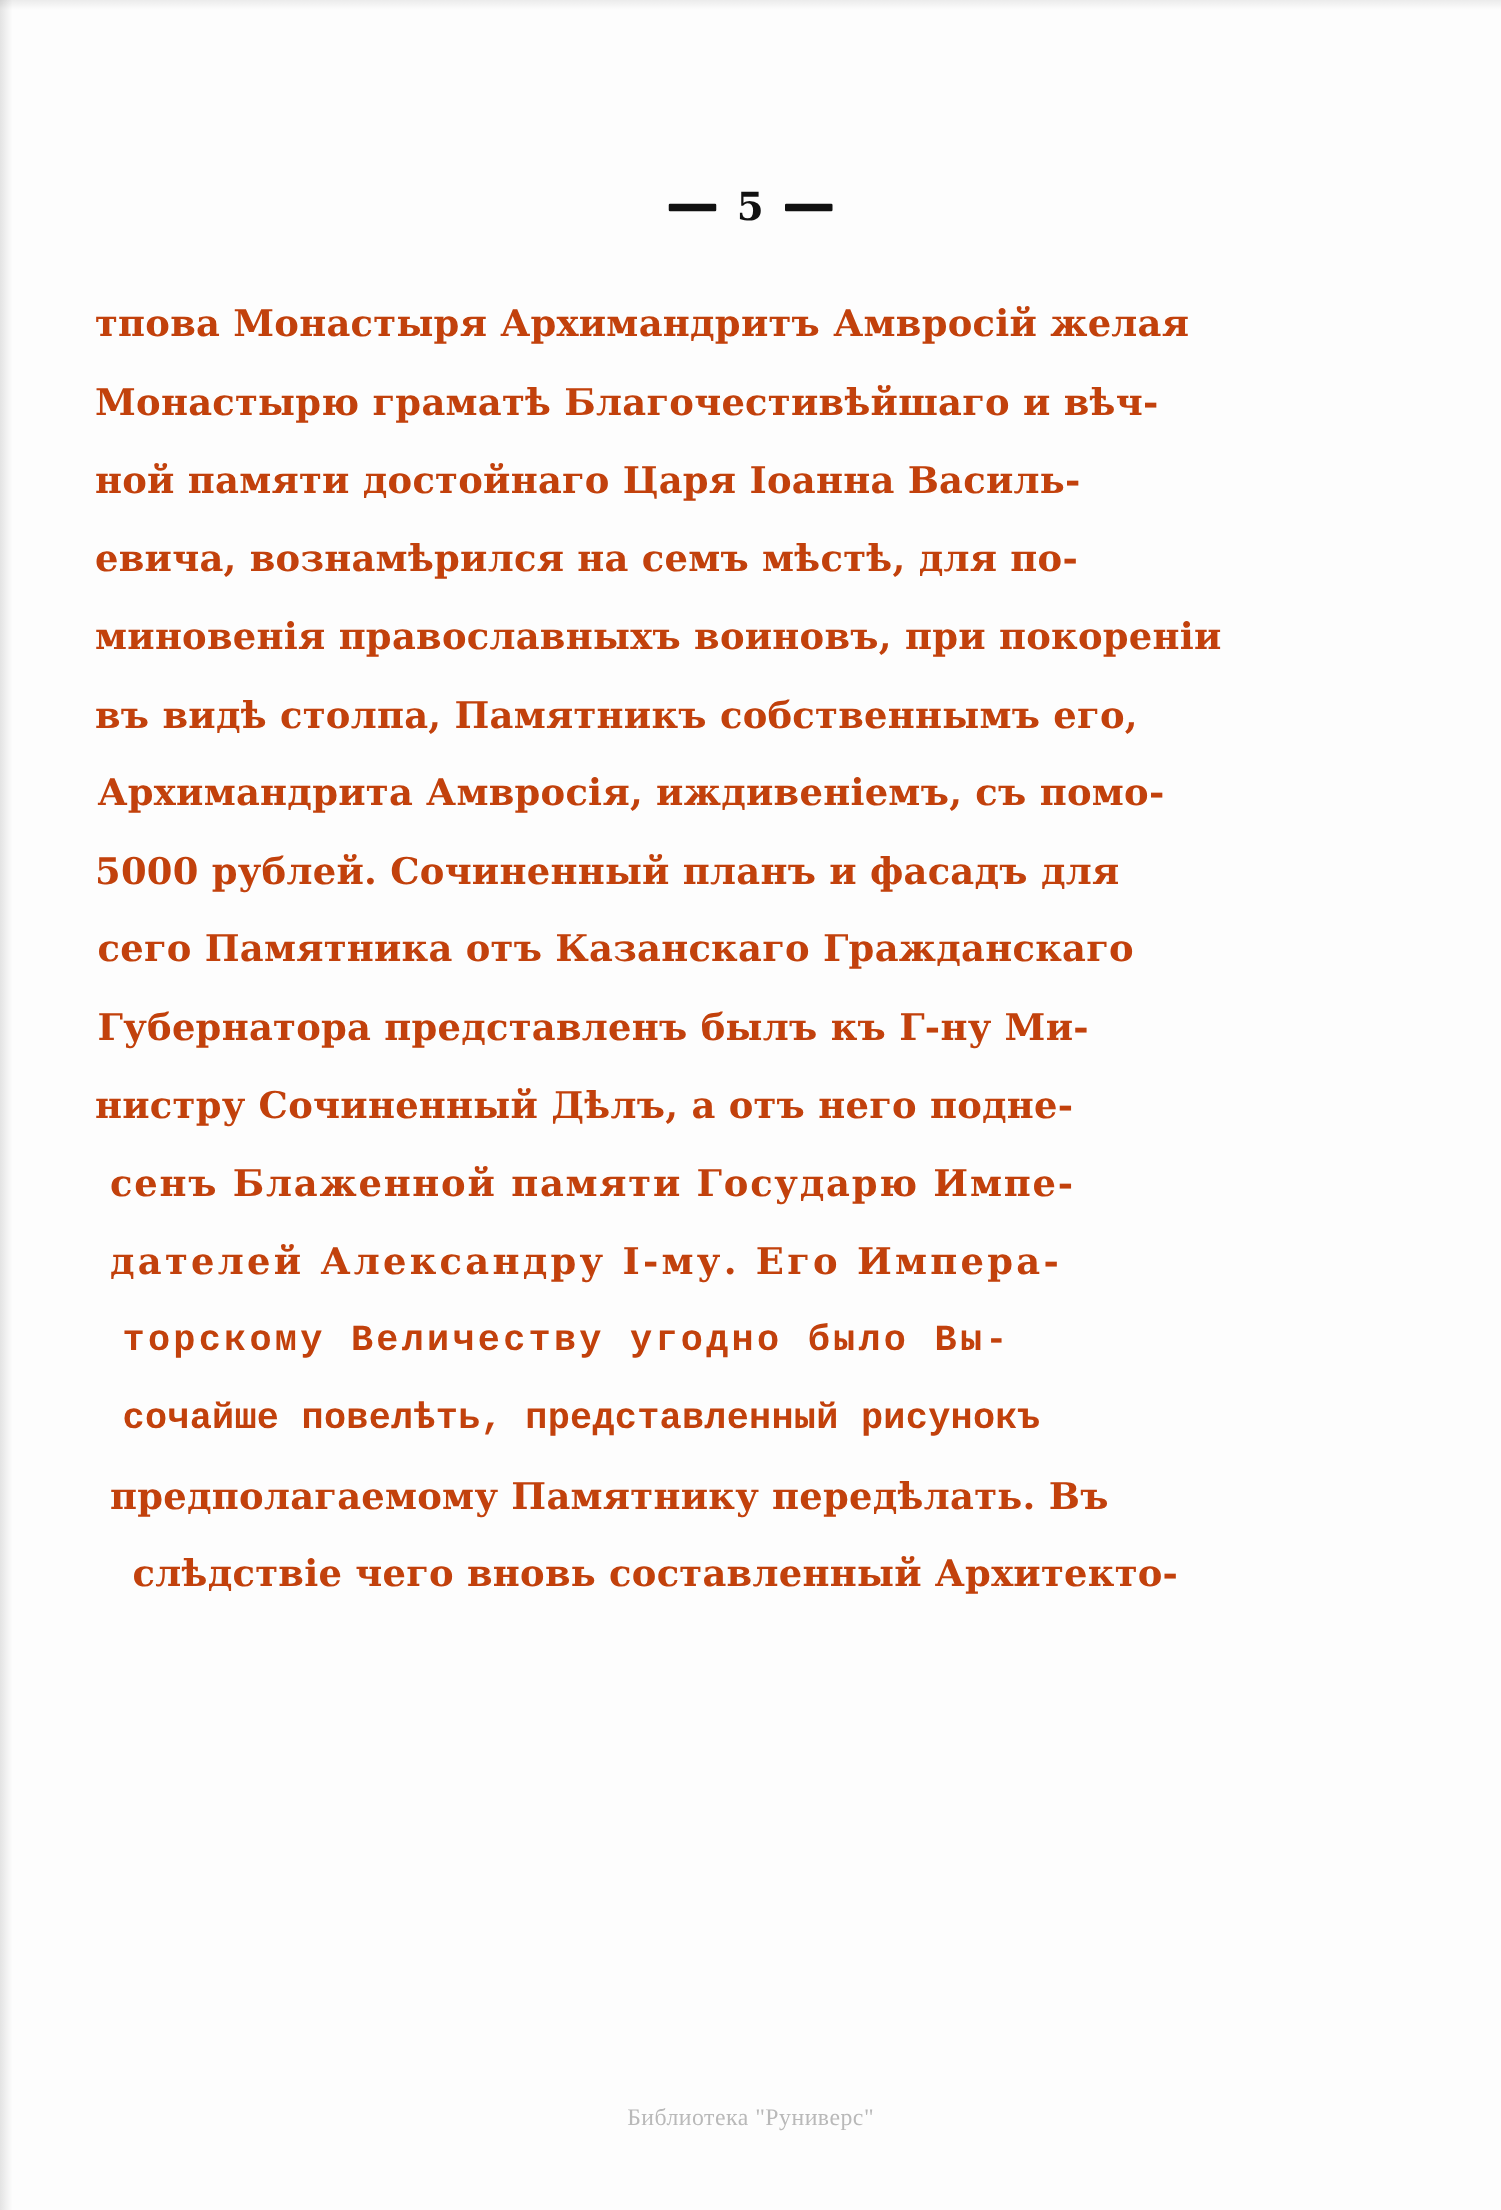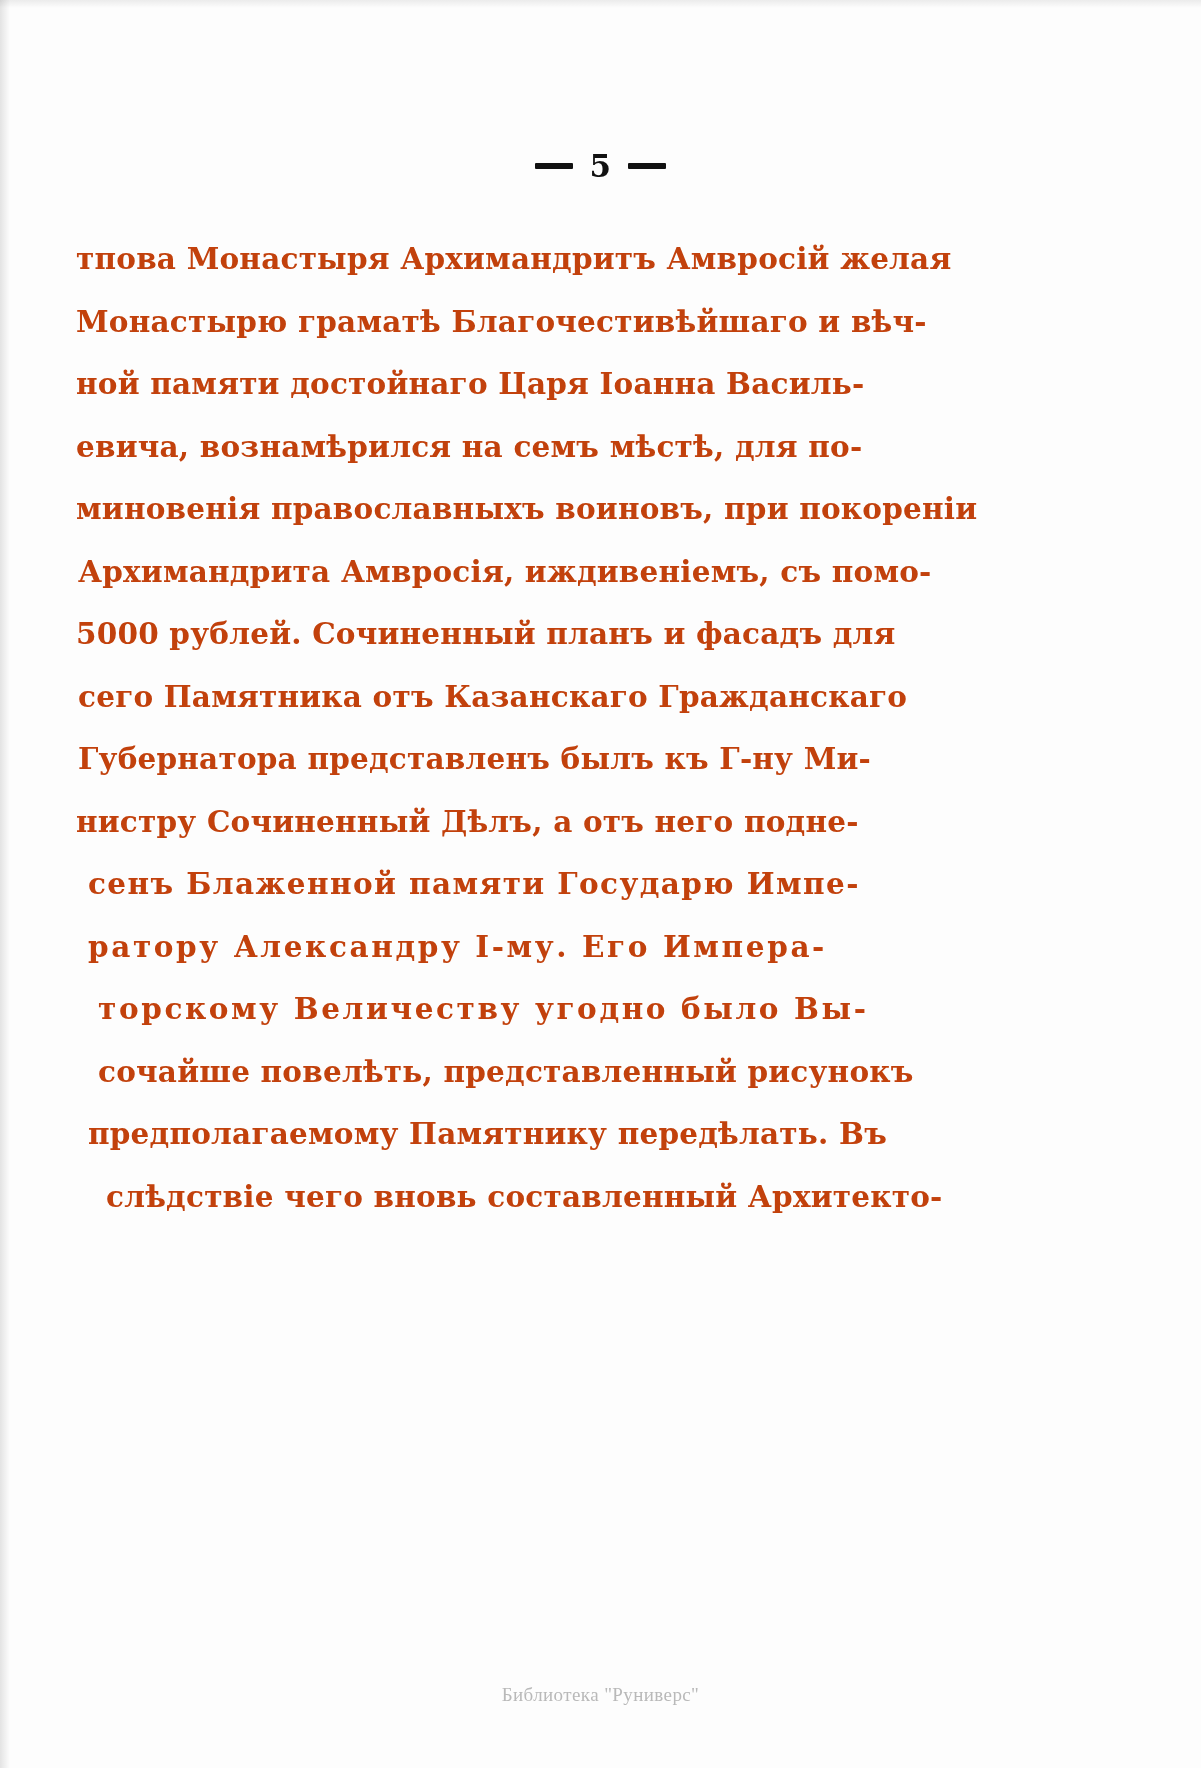--- a/index.html
+++ b/index.html
@@ -59,21 +59,21 @@
     line-height: 62.5px;
     color: #c2410c;
     white-space: nowrap;
     letter-spacing: 0.2px;
     text-rendering: optimizeLegibility;
   }
   
   .line.indent-a { padding-left: 0px; }
   .line.indent-b { padding-left: 2px; }
   .line.indent-c { padding-left: 12px; }
-  .line.indent-d { padding-left: 22px; }
+  .line.indent-d { padding-left: 22px; font-family: Liberation Mono, monospace; }
   .line.indent-e { padding-left: 30px; }
   .line.wide { letter-spacing: 1.4px; }
   .line.xwide { letter-spacing: 2.6px; }
 
   .footer-credit {
     position: absolute;
     bottom: 62px;
     left: 0;
     right: 0;
     text-align: center;
@@ -110,27 +110,28 @@
     <span class="page-number">5</span>
     <span class="dash"></span>
   </div>
 
   <div class="body-text">
     <div class="line indent-a">тпова Монастыря Архимандритъ Амвросій желая</div>
     <div class="line indent-a">Монастырю граматѣ  Благочестивѣйшаго и вѣч-</div>
     <div class="line indent-a">ной памяти достойнаго Царя Іоанна Василь-</div>
     <div class="line indent-a">евича, вознамѣрился  на семъ мѣстѣ, для по-</div>
     <div class="line indent-a">миновенія православныхъ воиновъ, при покореніи</div>
+    <div class="line indent-a">въ видѣ столпа, Памятникъ собственнымъ его,</div>
     <div class="line indent-b">Архимандрита Амвросія, иждивеніемъ, съ помо-</div>
     <div class="line indent-a">5000 рублей. Сочиненный  планъ  и фасадъ  для</div>
     <div class="line indent-b">сего Памятника отъ  Казанскаго  Гражданскаго</div>
     <div class="line indent-b">Губернатора представленъ былъ  къ Г-ну Ми-</div>
     <div class="line indent-a">нистру Сочиненный Дѣлъ, а отъ  него подне-</div>
     <div class="line indent-c wide">сенъ Блаженной памяти Государю Импе-</div>
-    <div class="line indent-c xwide">ратору Александру I-му. Его Импера-</div>
+    <div class="line indent-c xwide">дателей Александру I-му. Его Импера-</div>
     <div class="line indent-d xwide">торскому Величеству угодно было Вы-</div>
     <div class="line indent-d">сочайше повелѣть, представленный рисунокъ</div>
     <div class="line indent-c">предполагаемому Памятнику передѣлать.  Въ</div>
     <div class="line indent-e">слѣдствіе чего вновь составленный Архитекто-</div>
   </div>
 
   <div class="footer-credit">Библиотека "Руниверс"</div>
 </div>
 
 </body></html>

